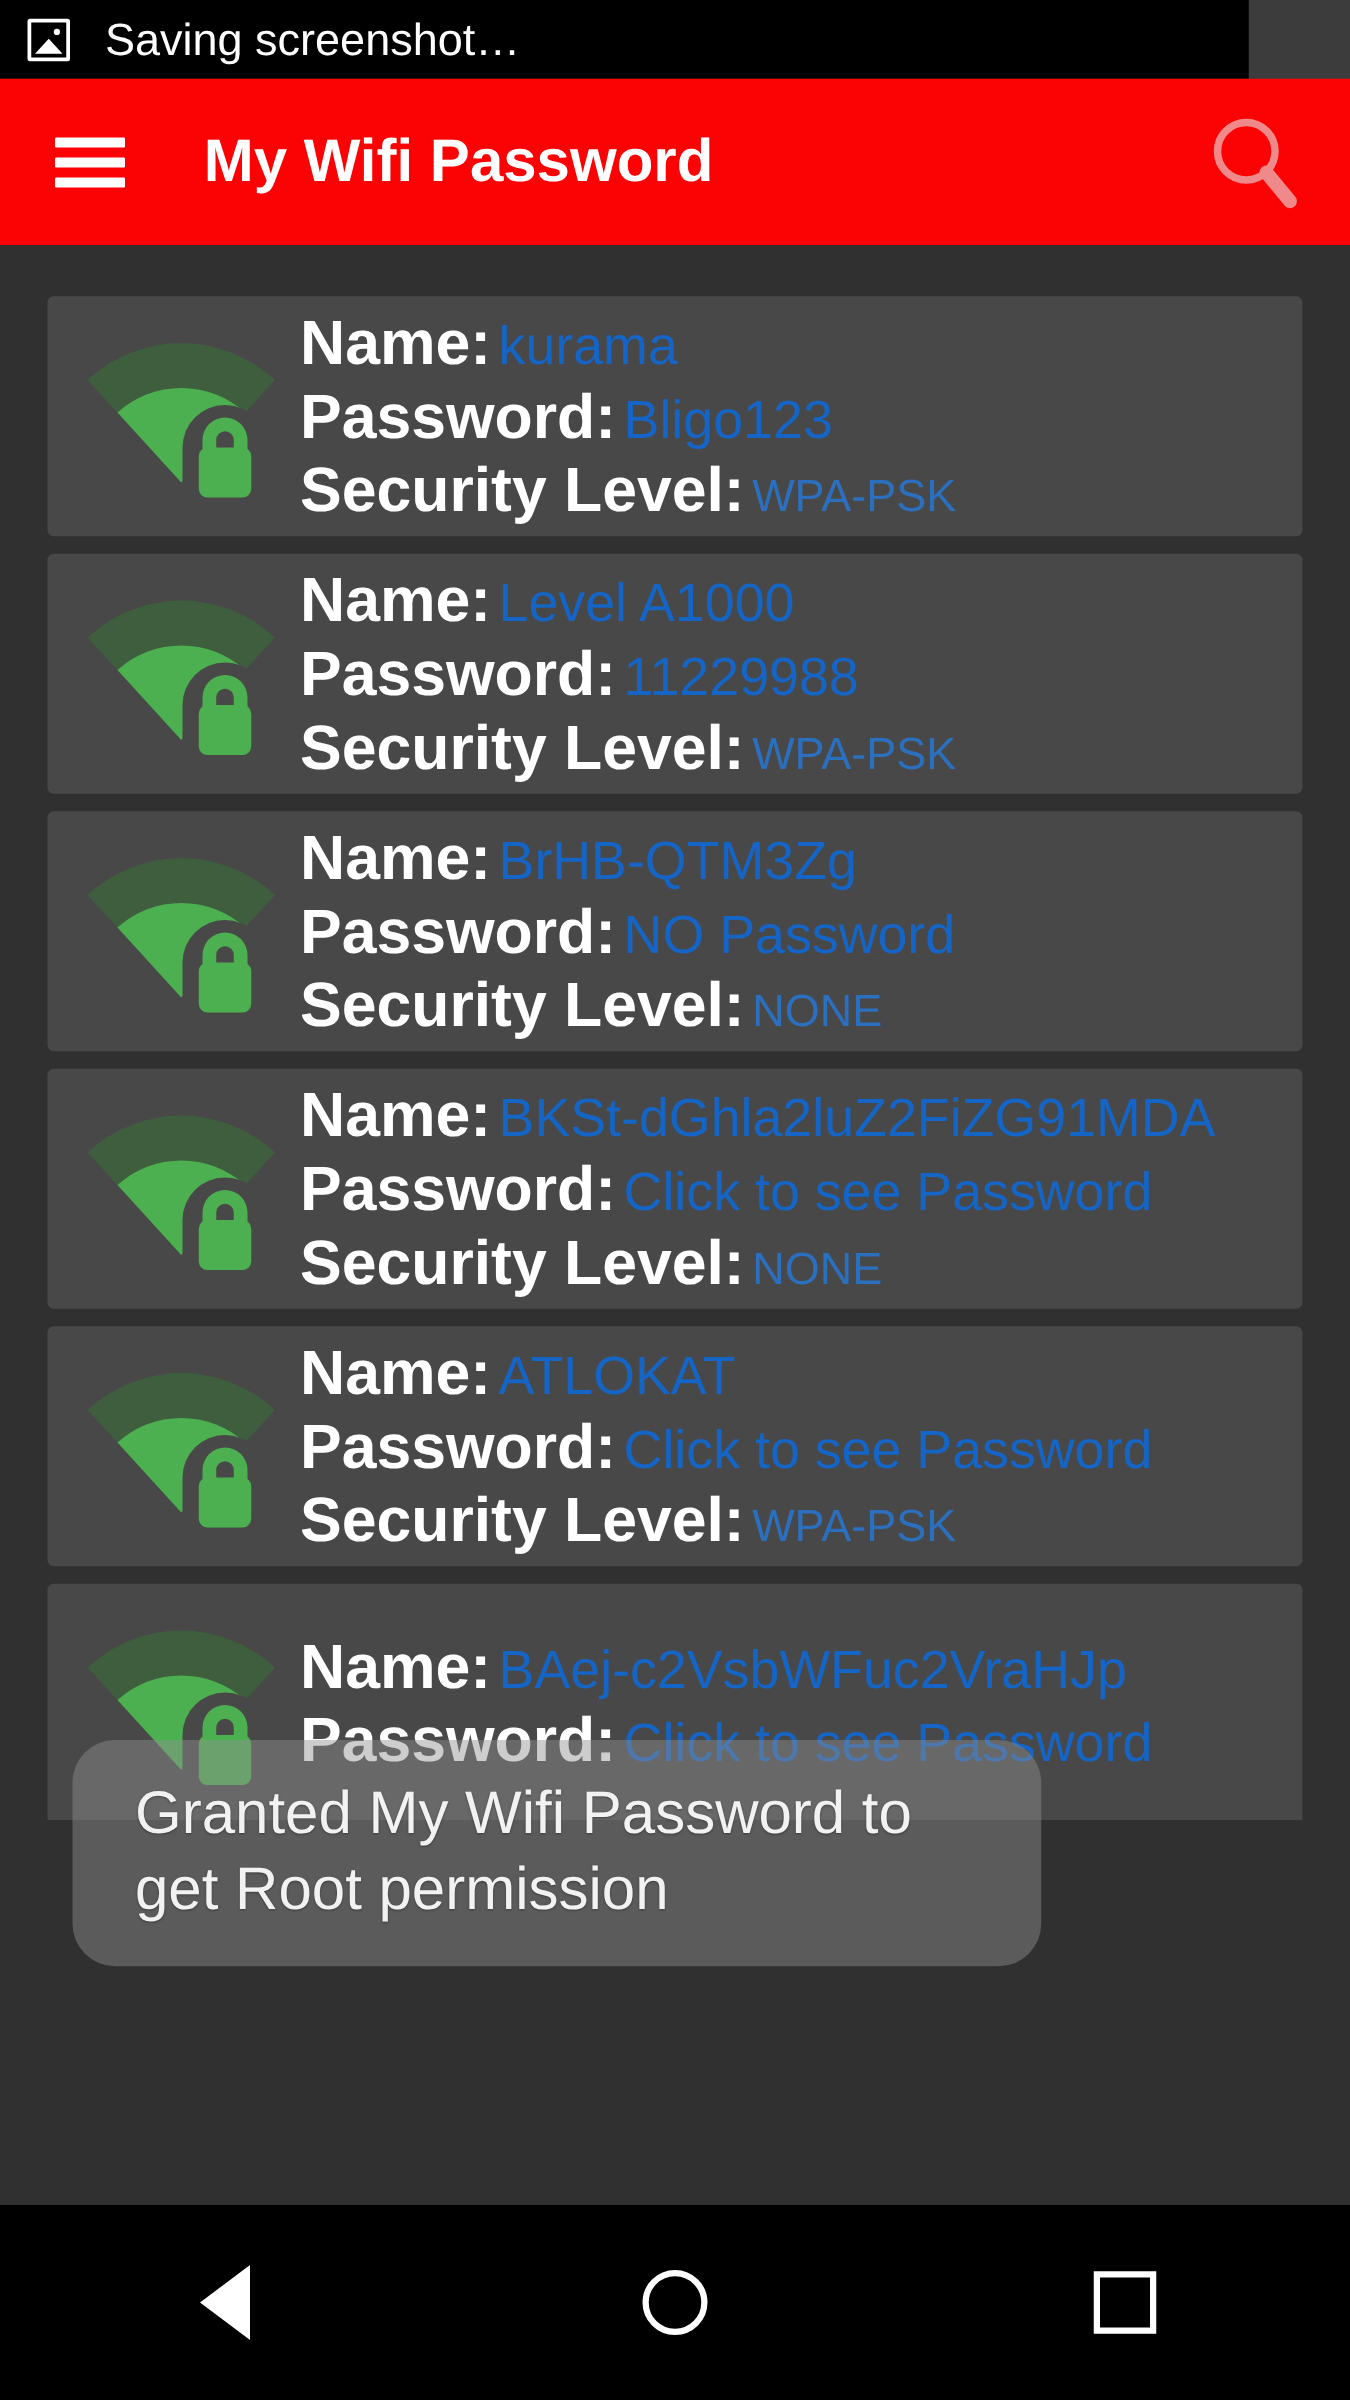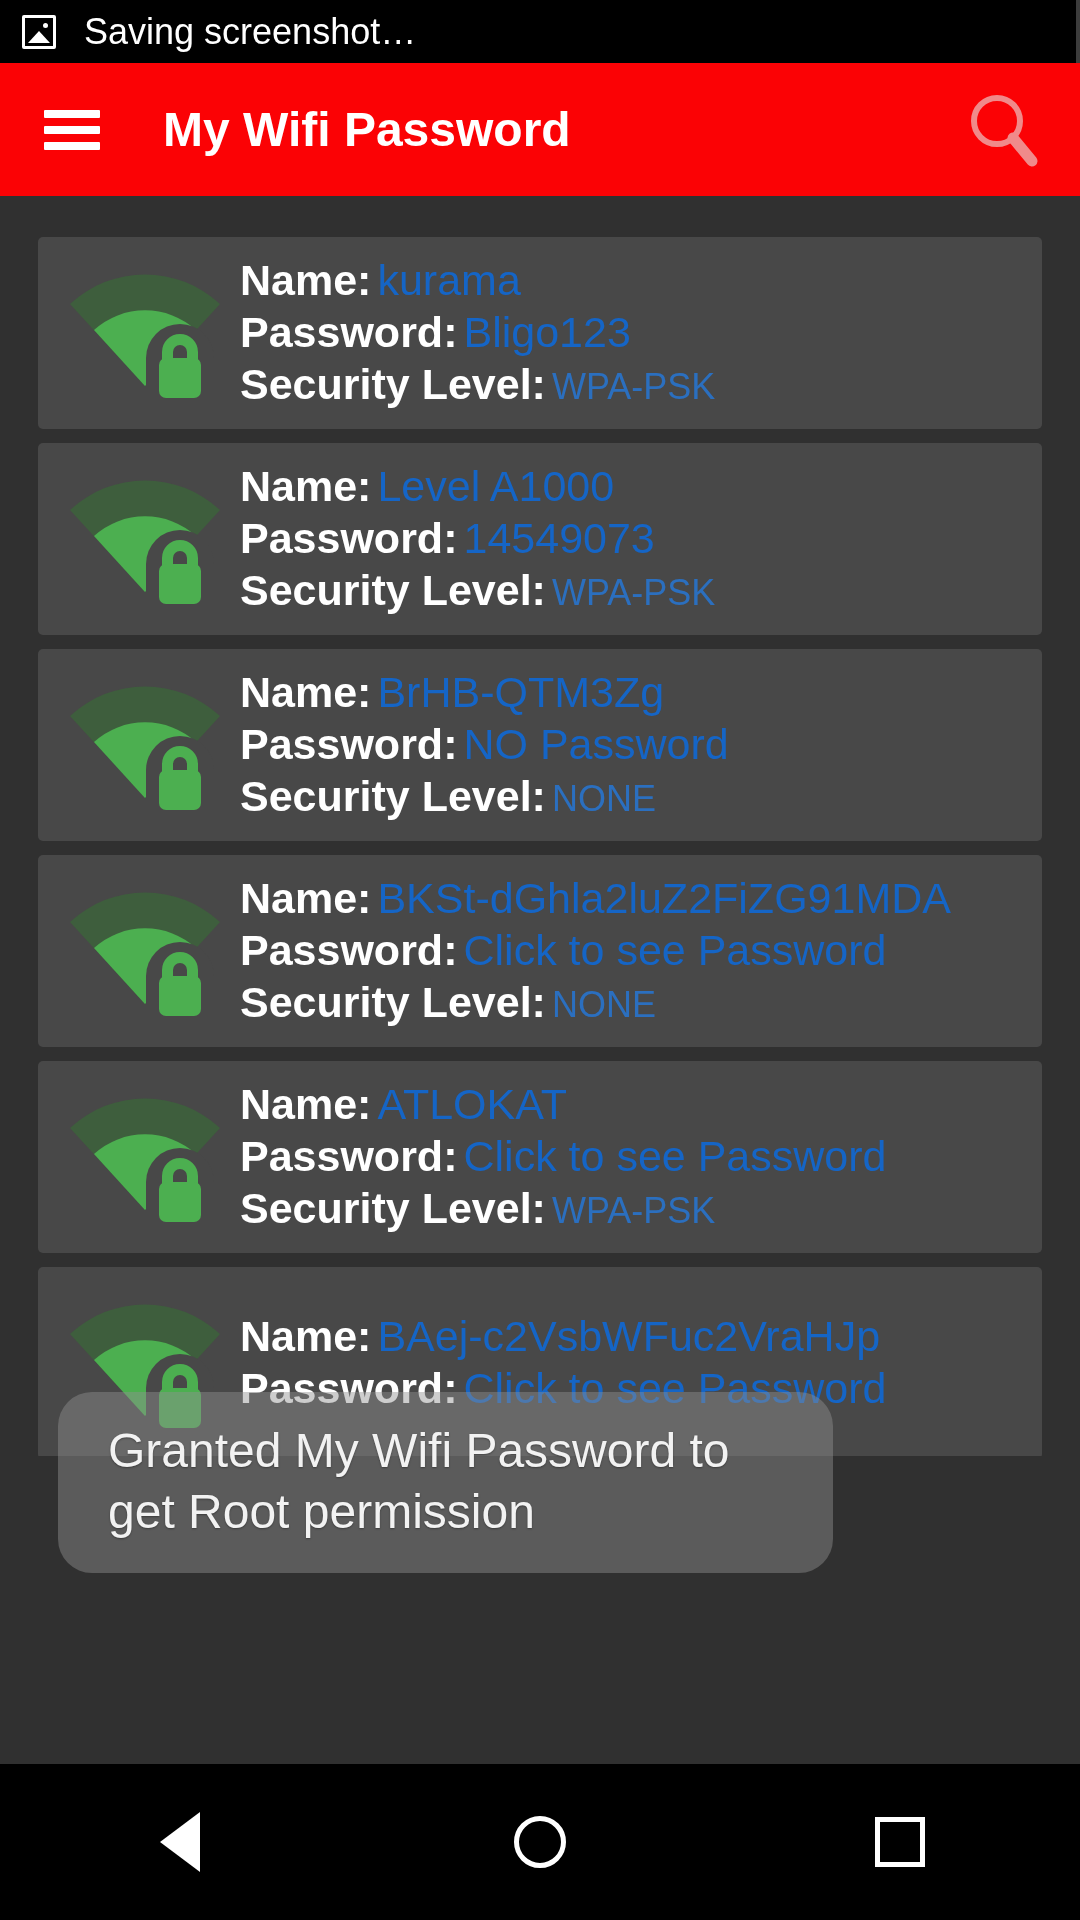--- a/index.html
+++ b/index.html
@@ -19,21 +19,21 @@
     width: 1080px;
     height: 1920px;
     background: #3c3c3c;
     overflow: hidden;
   }
 
   
   .statusbar {
     position: absolute;
     top: 0; left: 0;
-    width: 1076px;
+    width: 999px;
     height: 63px;
     background: #000000;
     display: flex;
     align-items: center;
     padding-left: 22px;
     box-sizing: border-box;
   }
   .status-icon {
     width: 34px;
     height: 34px;
@@ -156,21 +156,21 @@
     padding-right: 10px;
   }
   .row {
     white-space: nowrap;
     line-height: 1.02;
     margin: 0;
     padding: 4px 0;
   }
   .row .lbl {
     color: #ffffff;
-    font-size: 43px;
+    font-size: 50px;
     font-weight: bold;
   }
   .row .val {
     color: #1565c6;
     font-size: 43px;
     font-weight: normal;
     margin-left: 6px;
   }
   .row.sec .val {
     color: #2b6fbf;
@@ -303,21 +303,21 @@
           <path d="M120 66 a34 34 0 0 1 34 34 v34 h-68 v-34 a34 34 0 0 1 34 -34 z" fill="#484848"></path>
           <path d="M120 76 a18 18 0 0 1 18 18 v10 h-11 v-10 a7 7 0 0 0 -14 0 v10 h-11 v-10 a18 18 0 0 1 18 -18 z" fill="#4caf50"></path>
           <rect x="99" y="100" width="42" height="40" rx="7" fill="#4caf50"></rect>
         </svg>
       </div>
       <div class="card-body">
         <div class="row">
           <span class="lbl">Name:</span><span class="val">Level A1000</span>
         </div>
         <div class="row">
-          <span class="lbl">Password:</span><span class="val">14549073</span>
+          <span class="lbl">Password:</span><span class="val">11229988</span>
         </div>
         <div class="row sec">
           <span class="lbl">Security Level:</span><span class="val">WPA-PSK</span>
         </div>
       </div>
     </div>
 
     <div class="card">
       <div class="card-icon">
         <svg width="170" height="150" viewBox="0 0 170 150">

